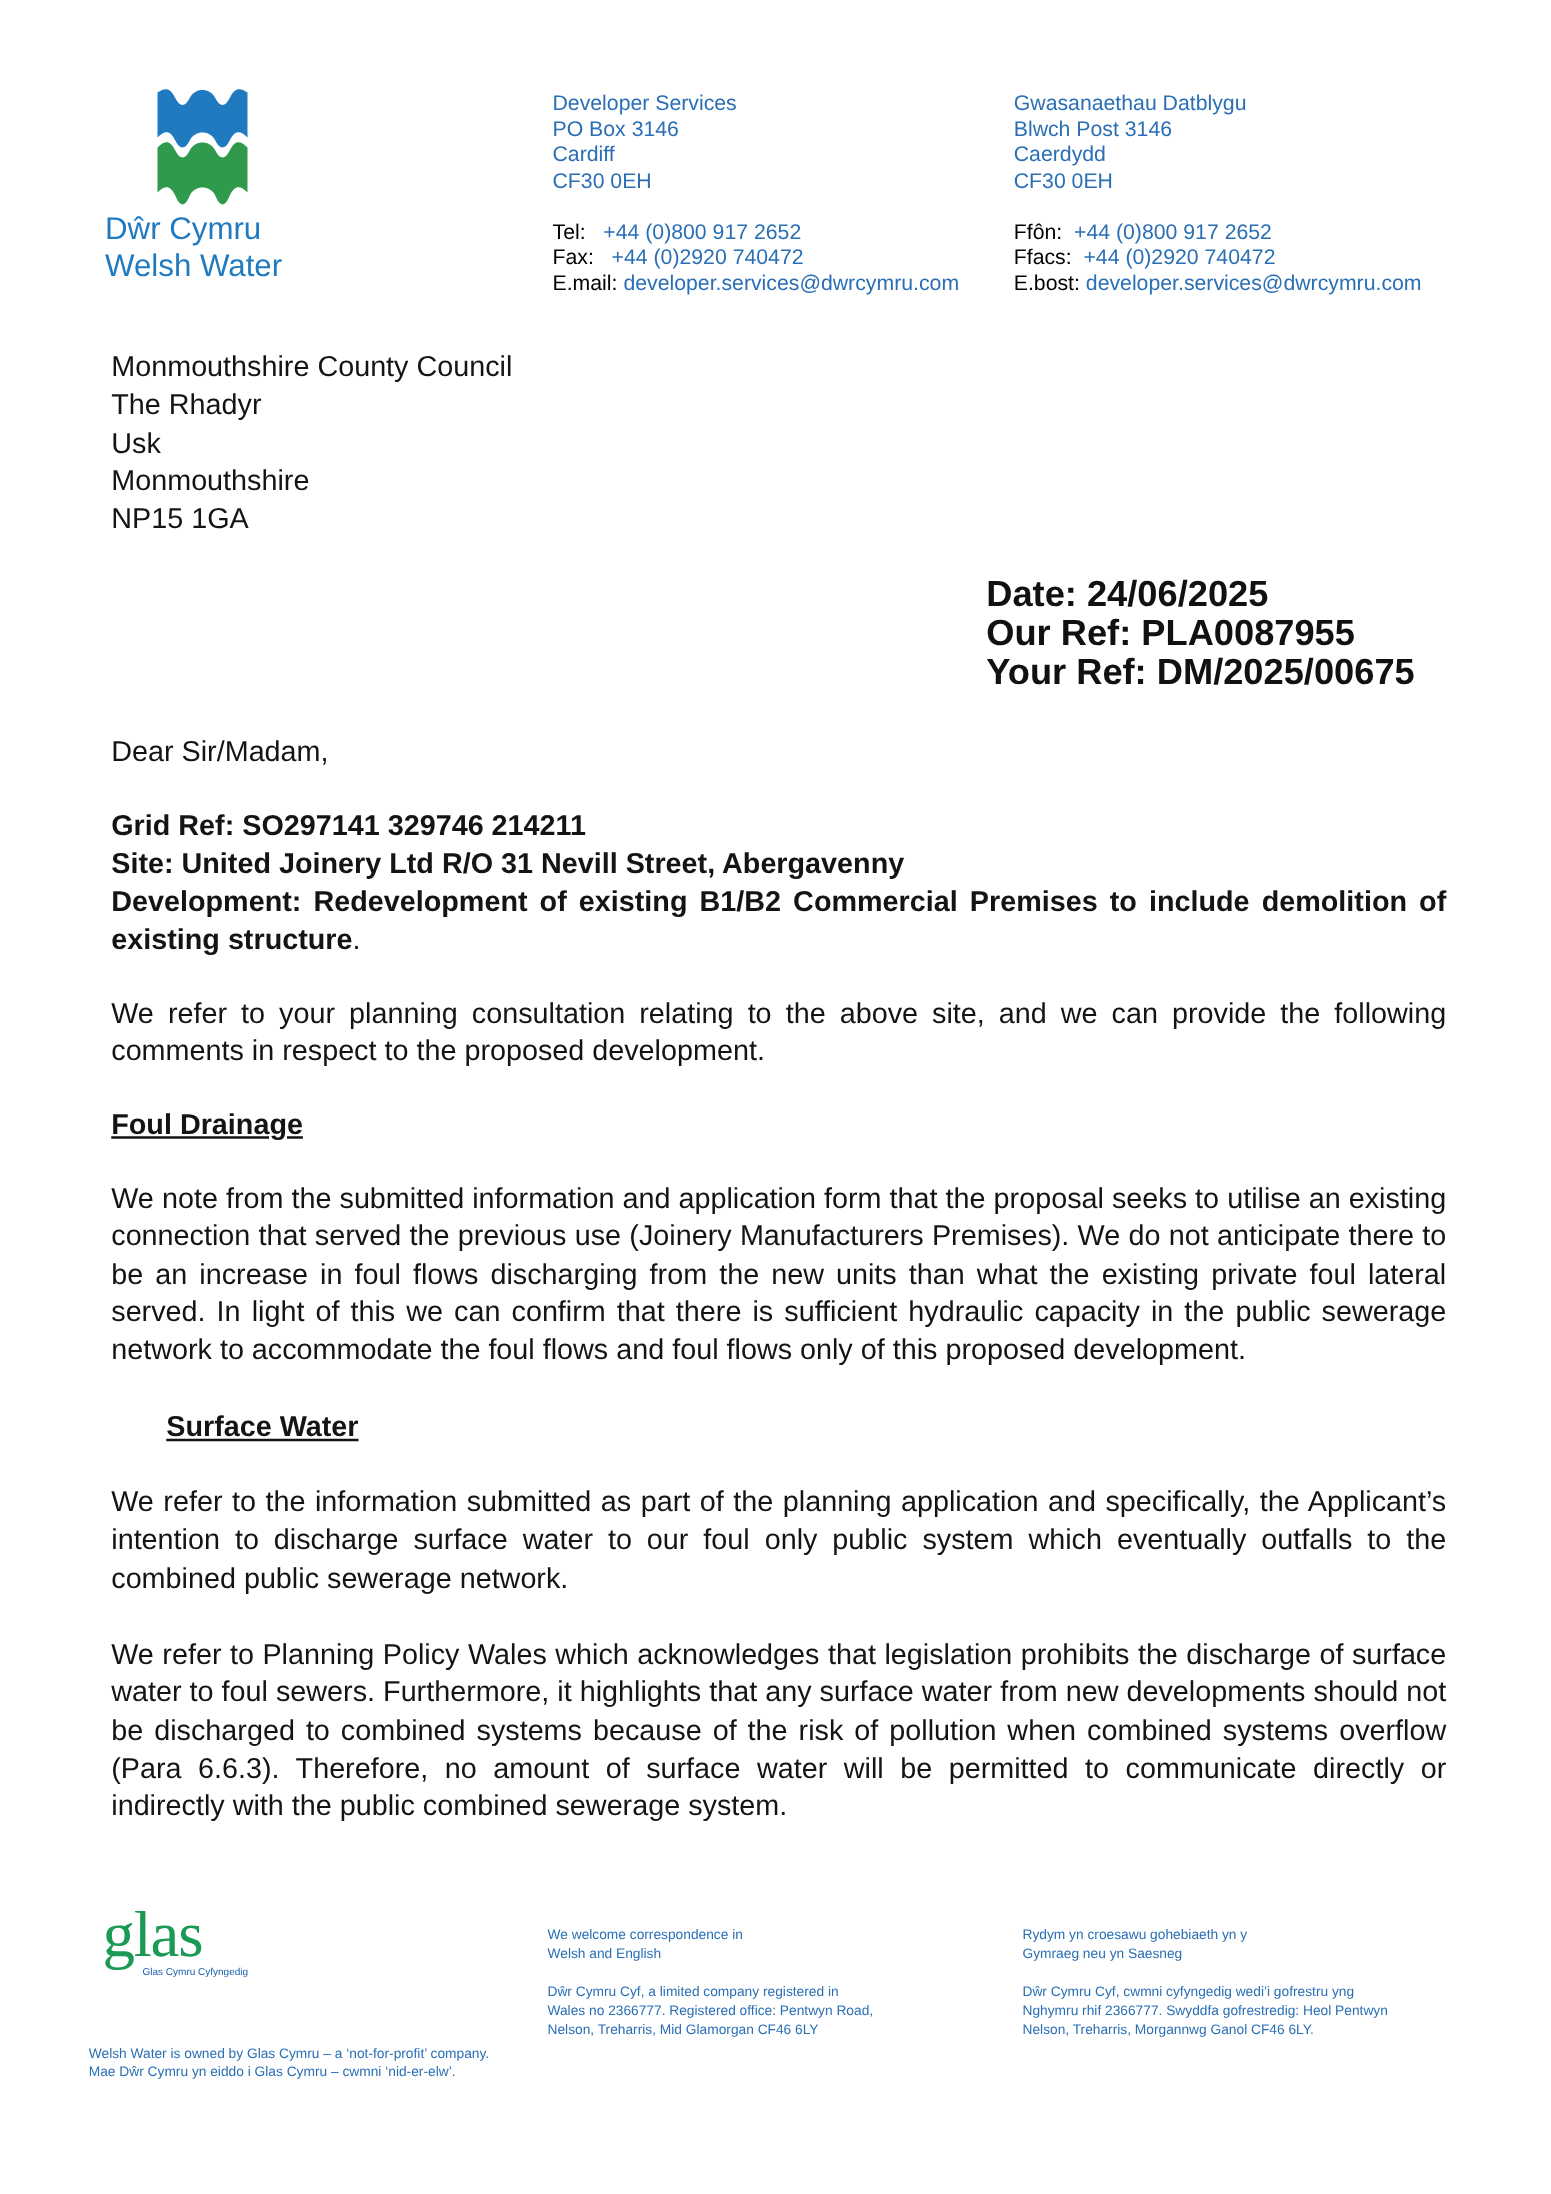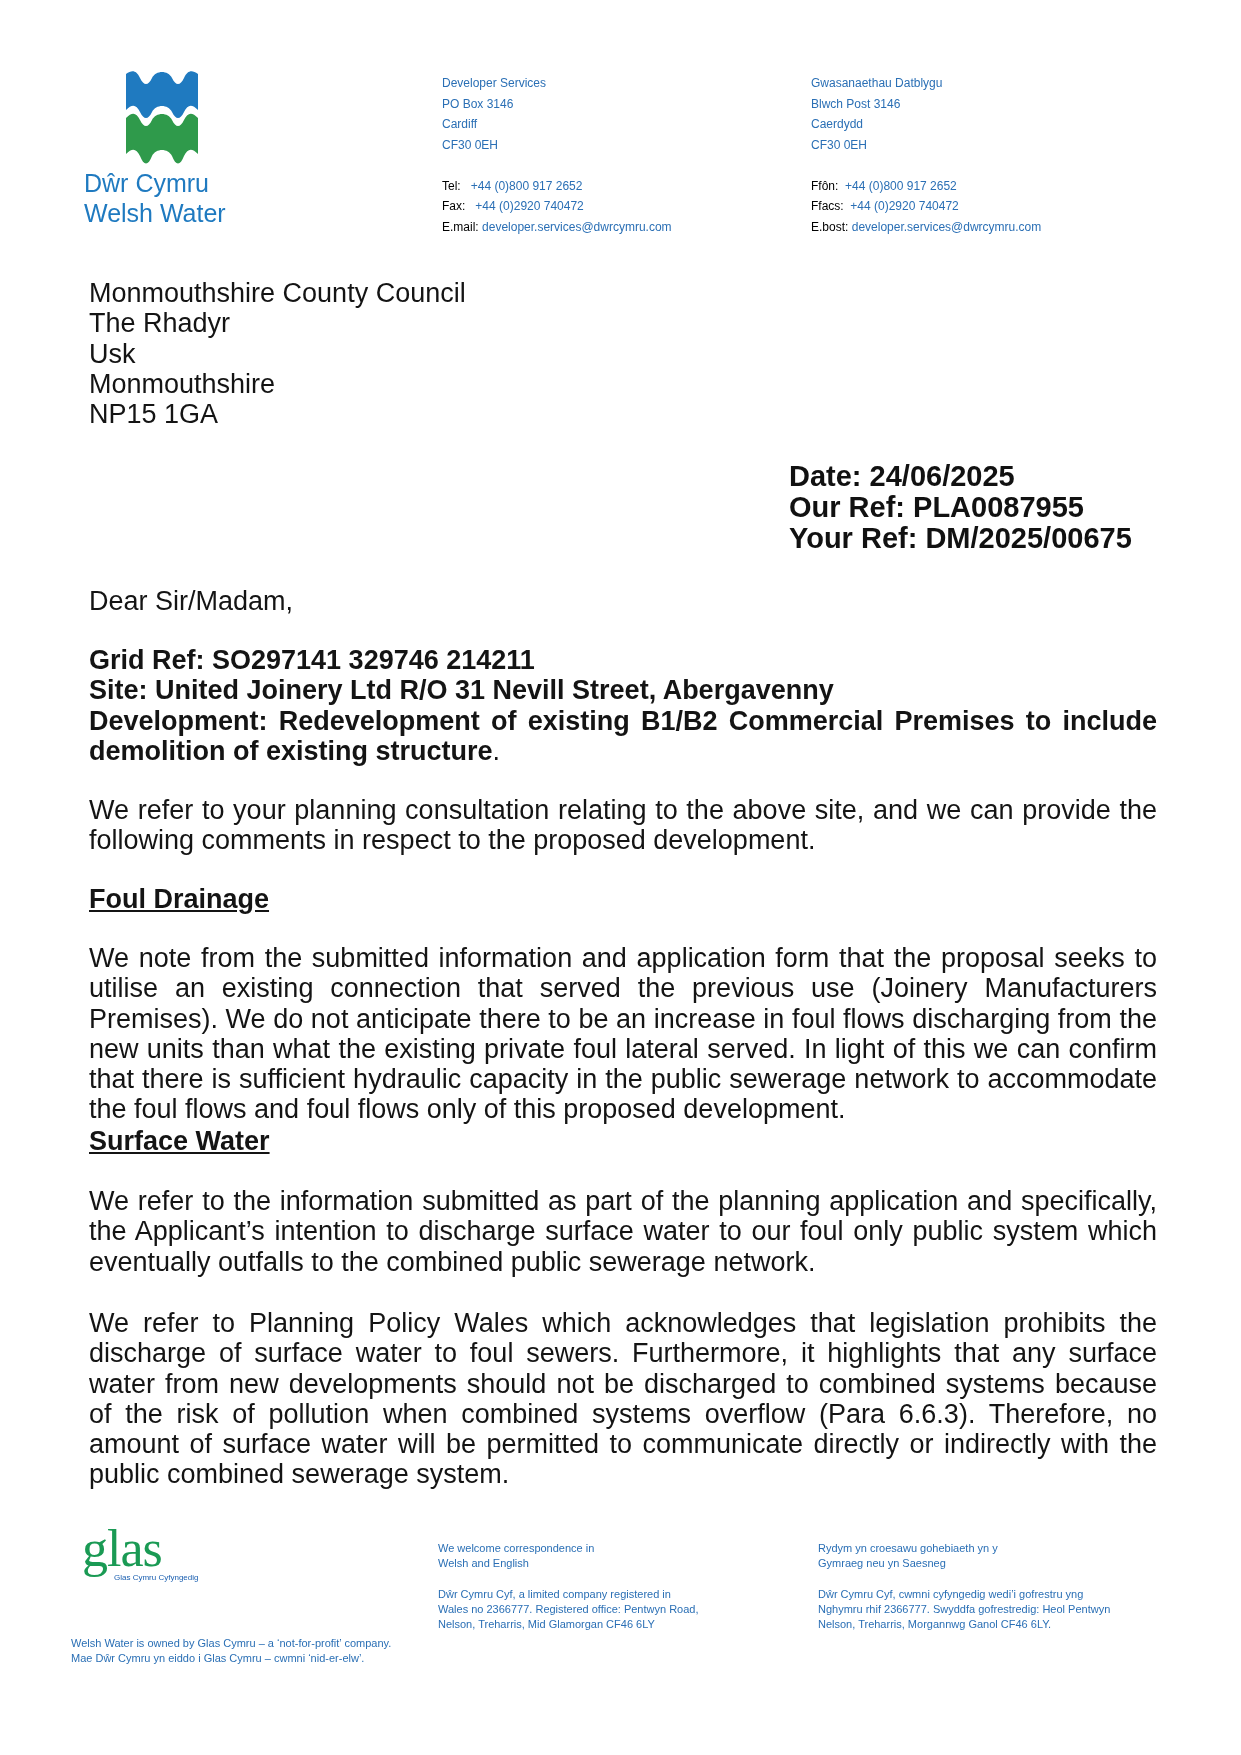--- a/index.html
+++ b/index.html
@@ -8,28 +8,28 @@
       font-family: "Liberation Sans", sans-serif; color: #111111;
     }
     .abs { position: absolute; }
 
     
     #logo { left: 84px; top: 70px; width: 156px; height: 170px; }
     #logo svg { display: block; margin: 0 auto; }
     .logo-text { color: #1f7ac0; font-size: 25px; line-height: 30px; text-align: left; white-space: nowrap; }
 
     
-    .contact { font-size: 12px; line-height: 20.5px; color: #2a6fb5; white-space: nowrap; }
+    .contact { font-size: 17px; line-height: 20.5px; color: #2a6fb5; white-space: nowrap; }
     .contact .green { color: #000000; }
     .contact .gap { height: 20.5px; }
     #contact-en { left: 442px; top: 73px; }
     #contact-cy { left: 811px; top: 73px; }
 
     
-    .body-text { font-size: 27px; line-height: 30.3px; color: #141414; }
+    .body-text { font-size: 23px; line-height: 30.3px; color: #141414; }
     #recipient { left: 89px; top: 278px; }
     #refs { left: 789px; top: 461px; font-weight: bold; font-size: 29px; line-height: 31px; }
     #salutation { left: 89px; top: 586px; }
     #subject { left: 89px; top: 645px; width: 1068px; font-weight: bold; }
     .para { position: absolute; left: 89px; width: 1068px; text-align: justify; }
     .heading { position: absolute; left: 89px; font-weight: bold; text-decoration: underline; }
 
     
     .footer-text { font-size: 11px; line-height: 15.3px; color: #2a6fb5; white-space: nowrap; }
     #glas-logo { left: 82px; top: 1525px; }
@@ -94,21 +94,21 @@
   <div>Grid Ref: SO297141 329746 214211</div>
   <div>Site: United Joinery Ltd R/O 31 Nevill Street, Abergavenny</div>
   <div style="text-align: justify;"><span>Development: Redevelopment of existing B1/B2 Commercial Premises to include demolition of existing structure</span><span style="font-weight: normal;">.</span></div>
 </div>
 
 <div class="para body-text" style="top: 795px;">We refer to your planning consultation relating to the above site, and we can provide the following comments in respect to the proposed development.</div>
 
 <div class="heading body-text" style="top: 884px;">Foul Drainage</div>
 <div class="para body-text" style="top: 943px;">We note from the submitted information and application form that the proposal seeks to utilise an existing connection that served the previous use (Joinery Manufacturers Premises). We do not anticipate there to be an increase in foul flows discharging from the new units than what the existing private foul lateral served. In light of this we can confirm that there is sufficient hydraulic capacity in the public sewerage network to accommodate the foul flows and foul flows only of this proposed development.</div>
 
-<div class="heading body-text" style="top: 1126px;">Surface Water</div>
+<div class="heading body-text" style="top: 1126px; margin-left: 44px;">Surface Water</div>
 <div class="para body-text" style="top: 1186px;">We refer to the information submitted as part of the planning application and specifically, the Applicant’s intention to discharge surface water to our foul only public system which eventually outfalls to the combined public sewerage network.</div>
 <div class="para body-text" style="top: 1308px;">We refer to Planning Policy Wales which acknowledges that legislation prohibits the discharge of surface water to foul sewers. Furthermore, it highlights that any surface water from new developments should not be discharged to combined systems because of the risk of pollution when combined systems overflow (Para 6.6.3). Therefore, no amount of surface water will be permitted to communicate directly or indirectly with the public combined sewerage system.</div>
 
 <div id="glas-logo" class="abs">
   <div class="glas-word">glas</div>
   <div class="glas-sub">Glas Cymru Cyfyngedig</div>
 </div>
 
 <div id="footer-left" class="abs footer-text">
   <div>Welsh Water is owned by Glas Cymru – a ‘not-for-profit’ company.</div>

